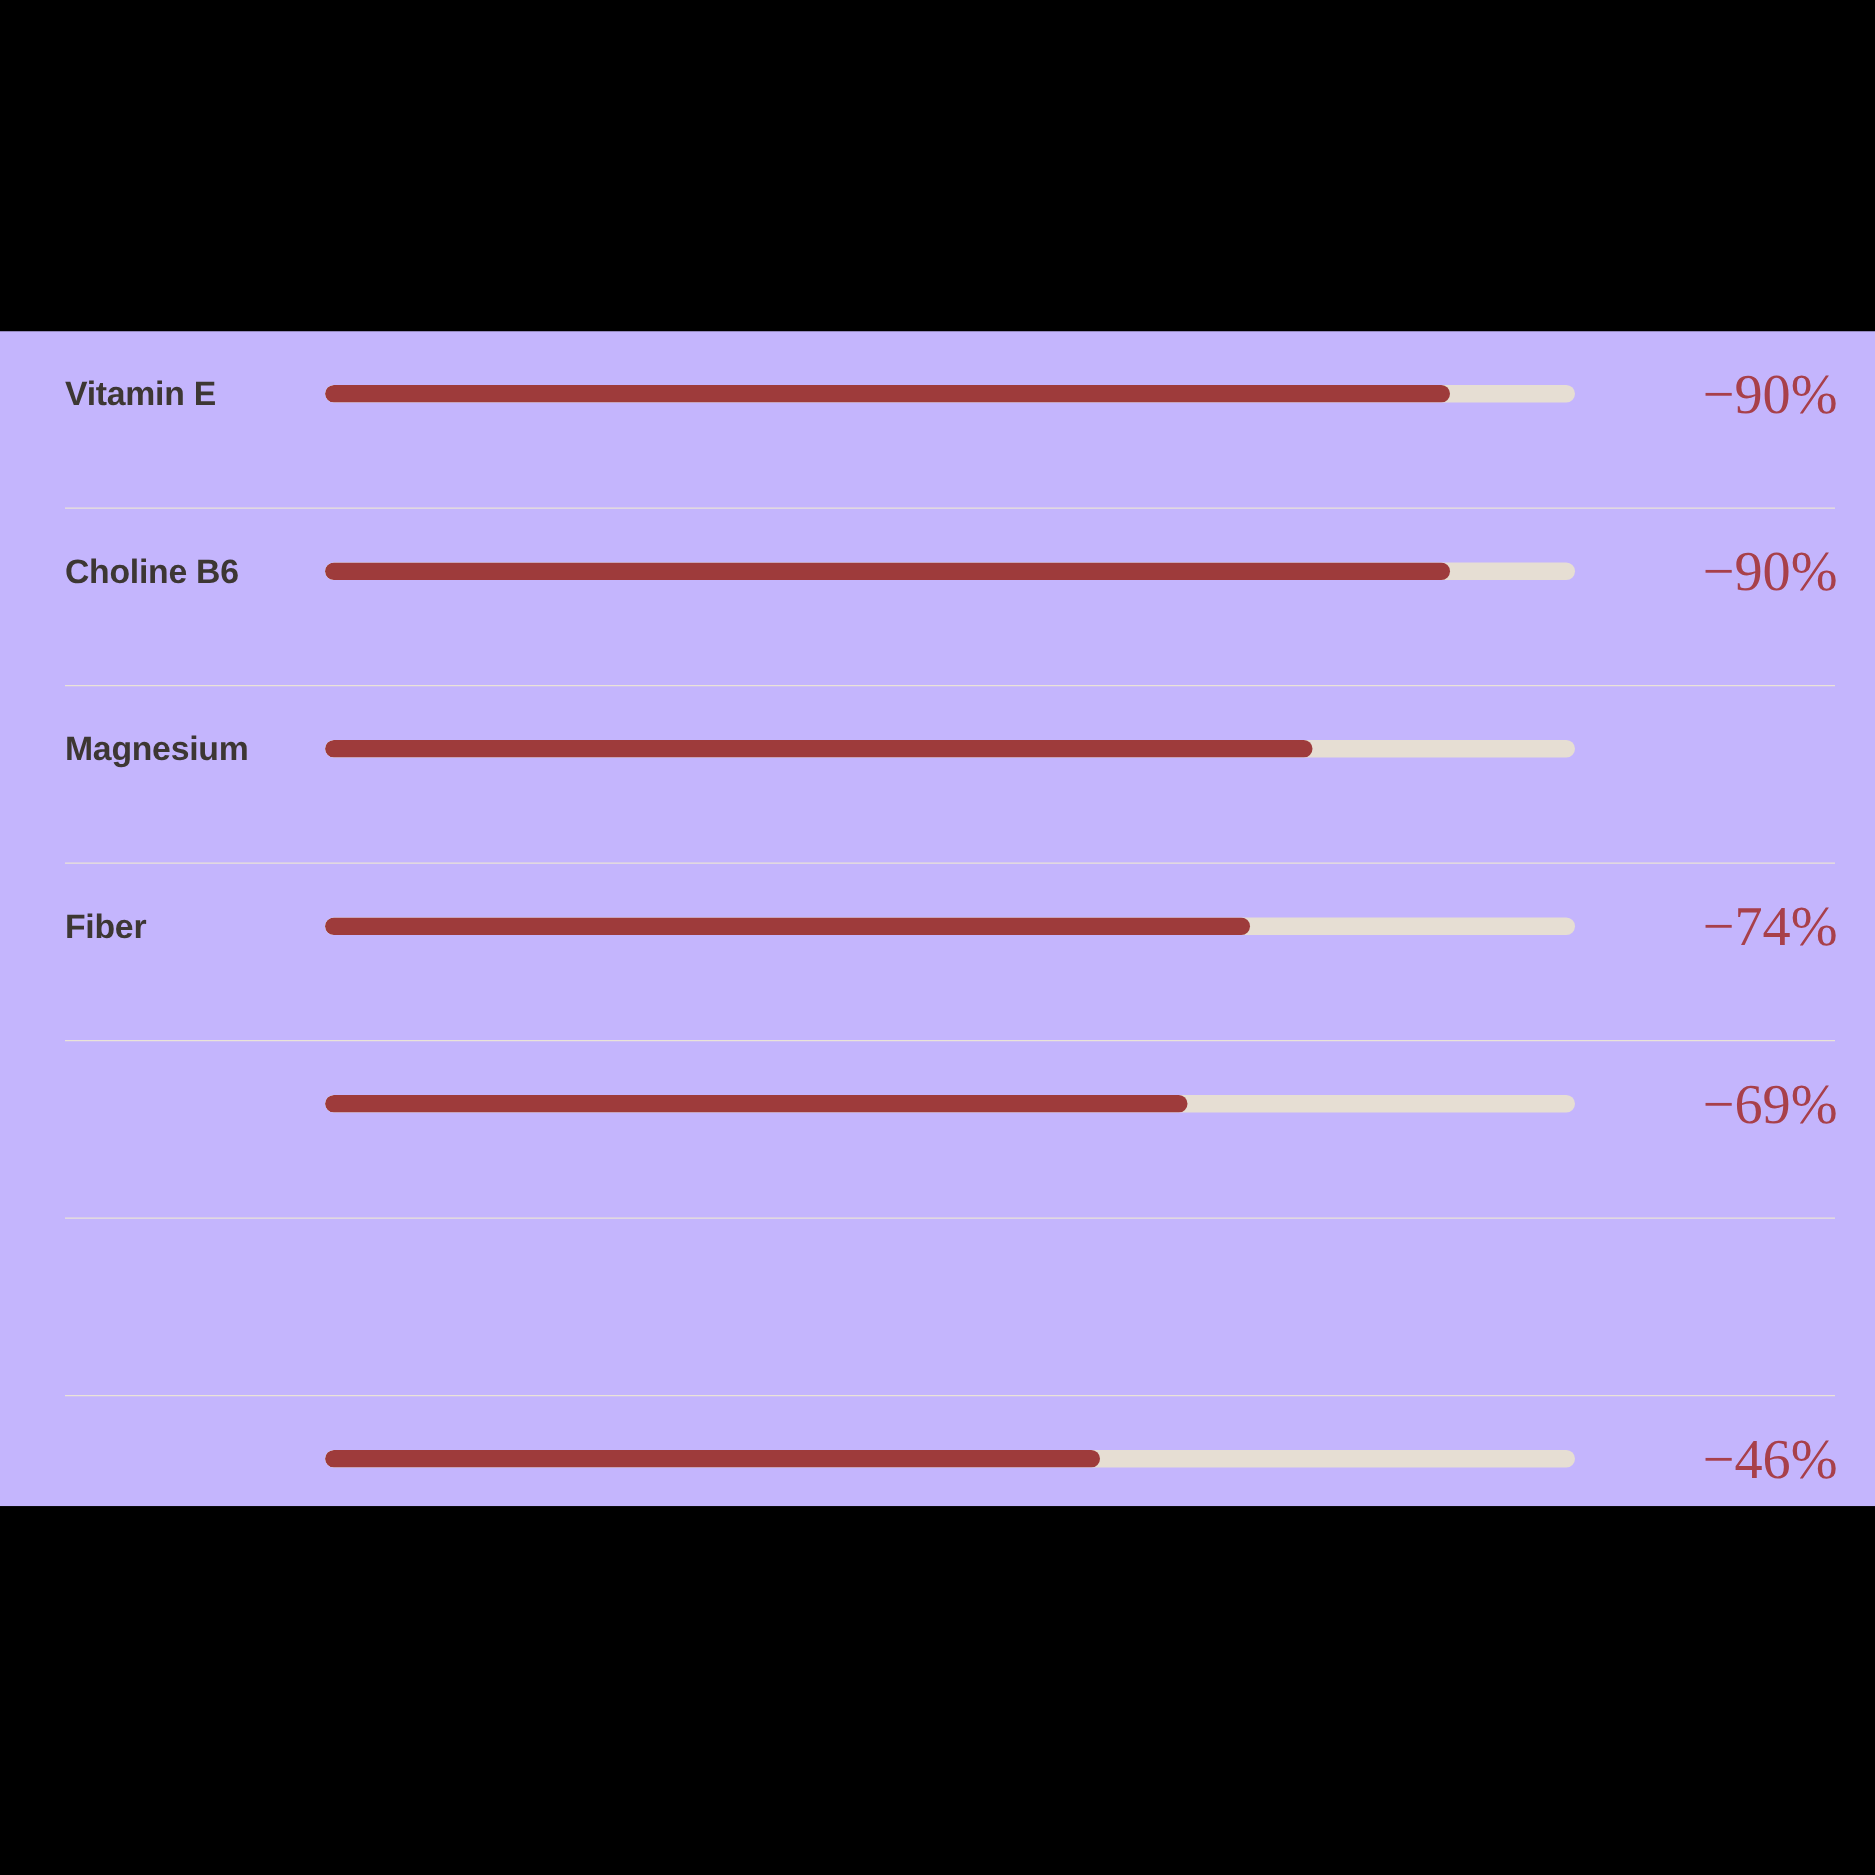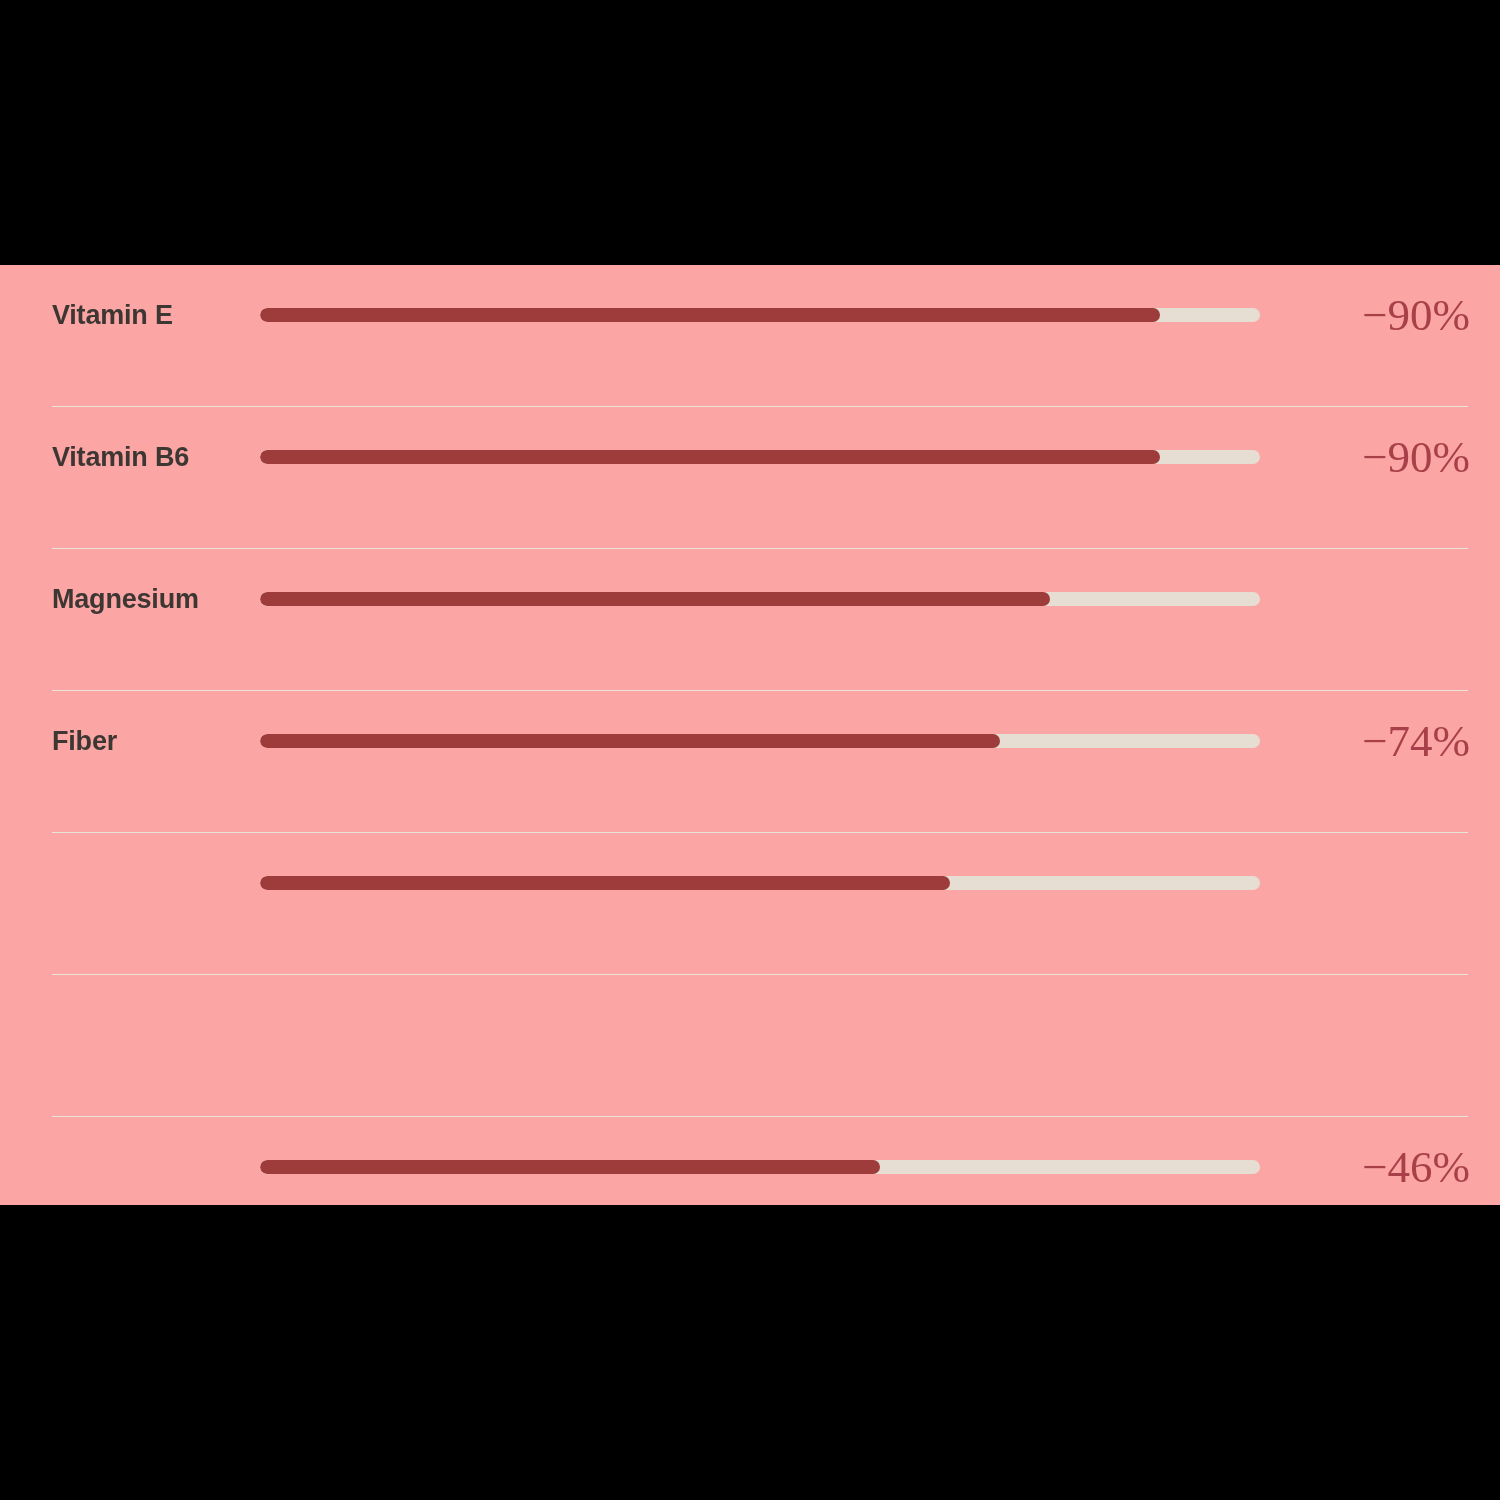--- a/index.html
+++ b/index.html
@@ -33,21 +33,21 @@
   .letterbox.top { top: 0; height: 265px; }
   .letterbox.bottom { top: 1205px; height: 295px; }
 
   
   #panel {
     position: absolute;
     left: 0;
     top: 265px;
     width: 1500px;
     height: 940px;
-    background: #fca5a5;
+    background: #c4b5fd;
     overflow: hidden;
   }
 
   .rows {
     position: absolute;
     left: 0;
     top: 0;
     width: 1500px;
   }
 
@@ -140,21 +140,21 @@
             <div class="row-label">Vitamin E</div>
             <div class="bar-track">
               <div class="bar-fill" style="width: 90%;"></div>
             </div>
             <div class="row-value">−90%</div>
           </div>
           <div class="row-divider"></div>
         </div>
         <div class="row">
           <div class="row-inner">
-            <div class="row-label">Vitamin B6</div>
+            <div class="row-label">Choline B6</div>
             <div class="bar-track">
               <div class="bar-fill" style="width: 90%;"></div>
             </div>
             <div class="row-value">−90%</div>
           </div>
           <div class="row-divider"></div>
         </div>
         <div class="row">
           <div class="row-inner">
             <div class="row-label">Magnesium</div>
@@ -172,20 +172,21 @@
             </div>
             <div class="row-value">−74%</div>
           </div>
           <div class="row-divider"></div>
         </div>
         <div class="row">
           <div class="row-inner">
             <div class="bar-track">
               <div class="bar-fill" style="width: 69%;"></div>
             </div>
+            <div class="row-value">−69%</div>
           </div>
           <div class="row-divider"></div>
         </div>
         <div class="row">
           <div class="row-divider"></div>
         </div>
         <div class="row">
           <div class="row-inner">
             <div class="bar-track">
               <div class="bar-fill" style="width: 62%;"></div>

